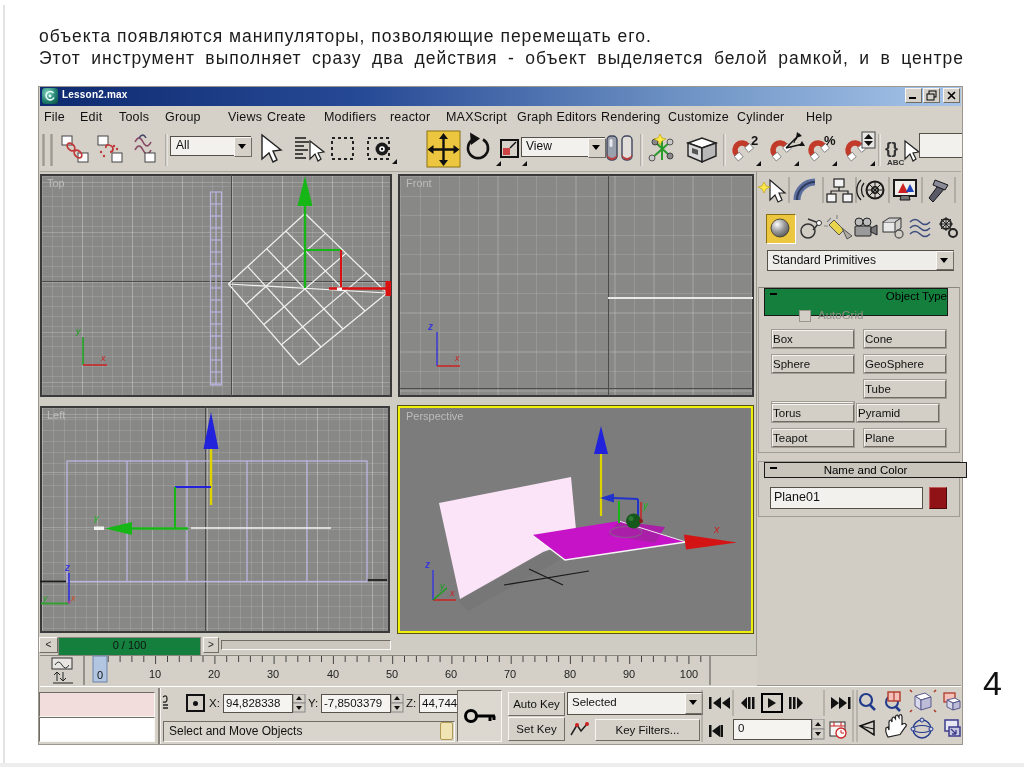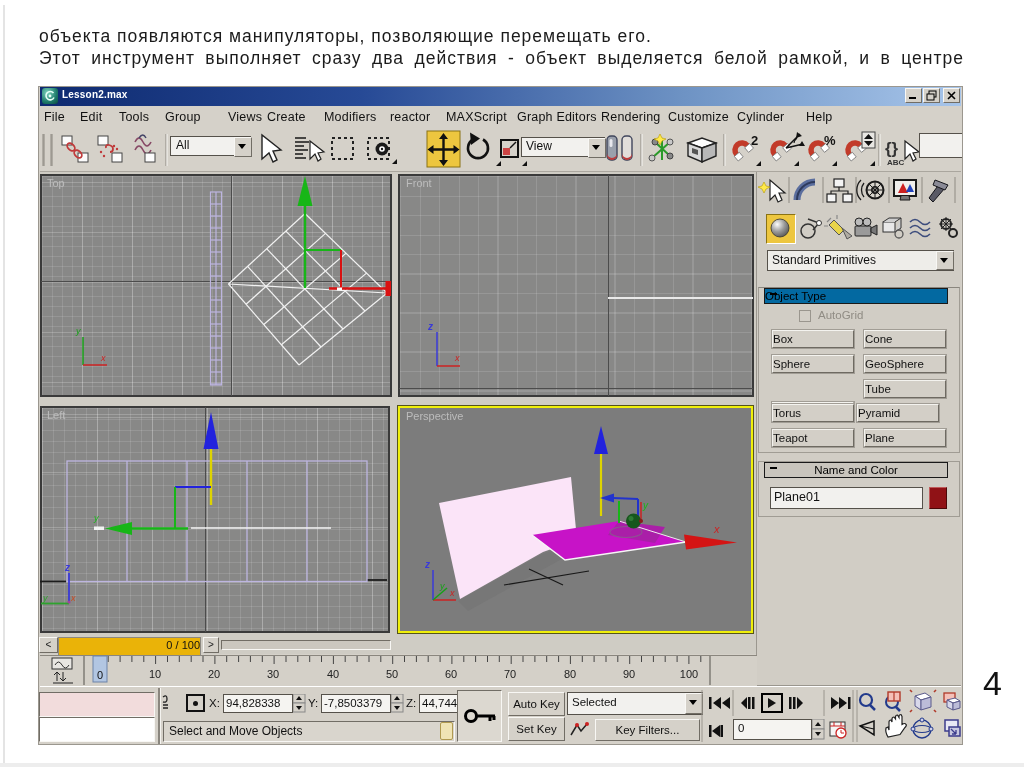--- a/index.html
+++ b/index.html
@@ -417,46 +417,46 @@
  <circle cx="190" cy="10" r="5" fill="none" stroke="#222" stroke-width="2"></circle>
  <circle cx="197" cy="19" r="4" fill="none" stroke="#222" stroke-width="2"></circle>
  <path d="M190 3 L190 17 M183 10 L197 10 M185 5 L195 15 M195 5 L185 15" stroke="#222" stroke-width="1"></path>
 </svg>
 
 <div class="fld" style="left:767px;top:250px;width:187px;height:21px;background:#eeede9"></div>
 <div class="abs" style="left:772px;top:253px;font-size:12px;color:#111">Standard Primitives</div>
 <div class="abs ddbtn" style="left:936px;top:251px;right:auto;width:16px;height:17px"></div>
 
 <div class="abs" style="left:758px;top:287px;width:202px;height:166px;border:1px solid #a09c94;border-top:1px solid #8a867e;box-sizing:border-box"></div>
-<div class="abs" style="left:764px;top:288px;width:184px;height:16px;background:#0369a1;border:1px solid #191919;box-sizing:border-box;font-size:11.5px;color:#000;text-align:left;line-height:14px">Object Type</div>
+<div class="abs" style="left:764px;top:288px;width:184px;height:28px;background:#15803d;border:1px solid #191919;box-sizing:border-box;font-size:11.5px;color:#000;text-align:right;line-height:14px">Object Type</div>
 <div class="abs" style="left:770px;top:293px;width:7px;height:2px;background:#000"></div>
 <div class="abs" style="left:799px;top:310px;width:12px;height:12px;border:1px solid #9a968e;background:#d3cfc7;box-sizing:border-box"></div>
 <div class="abs" style="left:818px;top:309px;font-size:11.5px;color:#908c84">AutoGrid</div>
 <div class="pbtn" style="left:772px;top:330px">Box</div>
 <div class="pbtn" style="left:864px;top:330px">Cone</div>
 <div class="pbtn" style="left:772px;top:354.5px">Sphere</div>
 <div class="pbtn" style="left:864px;top:354.5px">GeoSphere</div>
 <div class="pbtn" style="left:772px;top:402px">Cylinder</div>
 <div class="pbtn" style="left:864px;top:379.5px">Tube</div>
 <div class="pbtn" style="left:772px;top:404px">Torus</div>
 <div class="pbtn" style="left:857px;top:404px">Pyramid</div>
 <div class="pbtn" style="left:772px;top:428.5px">Teapot</div>
 <div class="pbtn" style="left:864px;top:428.5px">Plane</div>
 
 <div class="abs" style="left:758px;top:461px;width:202px;height:56px;border:1px solid #a09c94;box-sizing:border-box"></div>
-<div class="abs" style="left:764px;top:462px;width:184px;height:16px;background:#c9c5bd;border:1px solid #191919;box-sizing:border-box;font-size:11.5px;color:#000;text-align:center;line-height:14px">Name and Color</div>
+<div class="abs" style="left:764px;top:462px;width:203px;height:16px;background:#c9c5bd;border:1px solid #191919;box-sizing:border-box;font-size:11.5px;color:#000;text-align:center;line-height:14px">Name and Color</div>
 <div class="abs" style="left:770px;top:467px;width:7px;height:2px;background:#000"></div>
 <div class="fld" style="left:770px;top:487px;width:153px;height:22px;background:#f2f1ee"></div>
 <div class="abs" style="left:774px;top:490px;font-size:12.5px;color:#111">Plane01</div>
 <div class="abs" style="left:929px;top:487px;width:18px;height:22px;background:#901216;border-top:1px solid #c05a5a;border-left:1px solid #c05a5a;border-right:1px solid #4a0808;border-bottom:1px solid #4a0808;box-sizing:border-box"></div>
 
 <div class="abs" style="left:756px;top:685px;width:205px;height:1px;background:#9a968e"></div>
 
 <div class="btn" style="left:39px;top:637px;width:19px;height:16px;font-size:10px;text-align:center;line-height:14px;color:#222">&lt;</div>
-<div class="btn" style="left:58px;top:637px;width:143px;height:31px;font-size:11px;text-align:right;line-height:14px;color:#111;border-color:#8c8880;background:#eab308">0 / 100</div>
+<div class="btn" style="left:58px;top:637px;width:143px;height:31px;font-size:11px;text-align:center;line-height:14px;color:#111;border-color:#8c8880;background:#15803d">0 / 100</div>
 <div class="btn" style="left:203px;top:637px;width:16px;height:16px;font-size:10px;text-align:center;line-height:14px;color:#222">&gt;</div>
 <div class="sunk" style="left:221px;top:640px;width:170px;height:10px;background:#cbc7bf"></div>
 
 <div class="abs" style="left:40px;top:655px;width:717px;height:31px;background:#d4d0c8;border-top:1px solid #8a867e;box-sizing:border-box"></div>
 <svg class="abs" style="left:40px;top:655px" width="717px" height="31" viewBox="0 0 717 31">
  <g stroke="#55524c" stroke-width="1">
   <line x1="44" y1="1" x2="44" y2="30"></line>
   <line x1="670" y1="1" x2="670" y2="30"></line>
  </g>
  <g stroke="#444" stroke-width="1">

